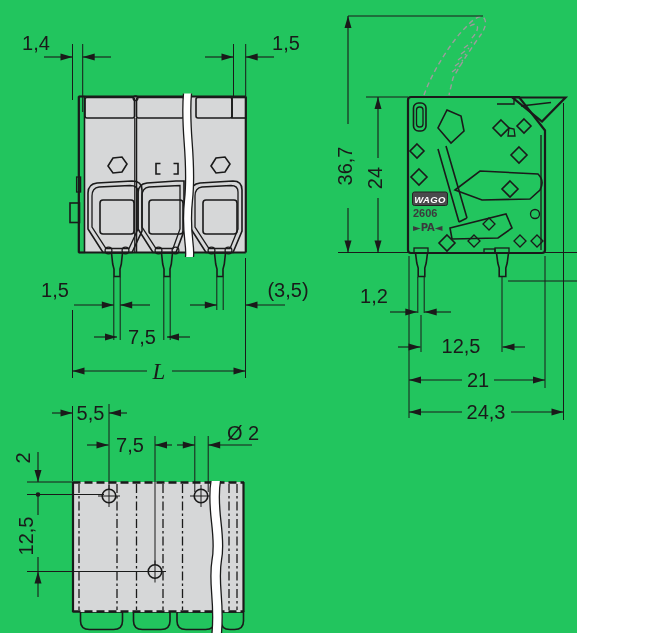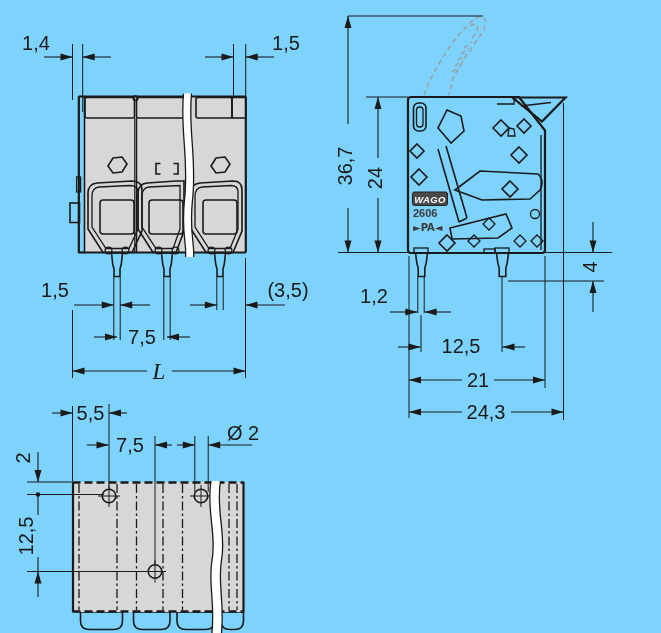--- a/index.html
+++ b/index.html
@@ -1,16 +1,16 @@
 <!DOCTYPE html>
 <html><head>
 <meta charset="utf-8">
 <style>
   html,body{margin:0;padding:0;background:#fff;}
-  .stage{position:relative;width:661px;height:633px;background:#7dd3fc;overflow:hidden;}
+  .stage{position:relative;width:577px;height:633px;background:#22c55e;overflow:hidden;}
   svg{display:block;}
   .dl{stroke:#1a1a1a;stroke-width:1.1;fill:none;}
   .xl{stroke:#1a1a1a;stroke-width:1;fill:none;}
   .o2{stroke:#1a1a1a;stroke-width:2.2;fill:none;}
   .o16{stroke:#1a1a1a;stroke-width:1.6;fill:none;}
   .o13{stroke:#1a1a1a;stroke-width:1.3;fill:none;}
   .dd{stroke:#1a1a1a;stroke-width:1.3;stroke-dasharray:9,3,2.5,3;fill:none;}
   .de{stroke:#1a1a1a;stroke-width:2.4;stroke-dasharray:8,4;fill:none;}
   .ph{stroke-width:1.4;fill:none;stroke-dasharray:5,3.5;}
   .dim{font-family:"Liberation Sans",sans-serif;font-size:20px;fill:#1a1a1a;}

